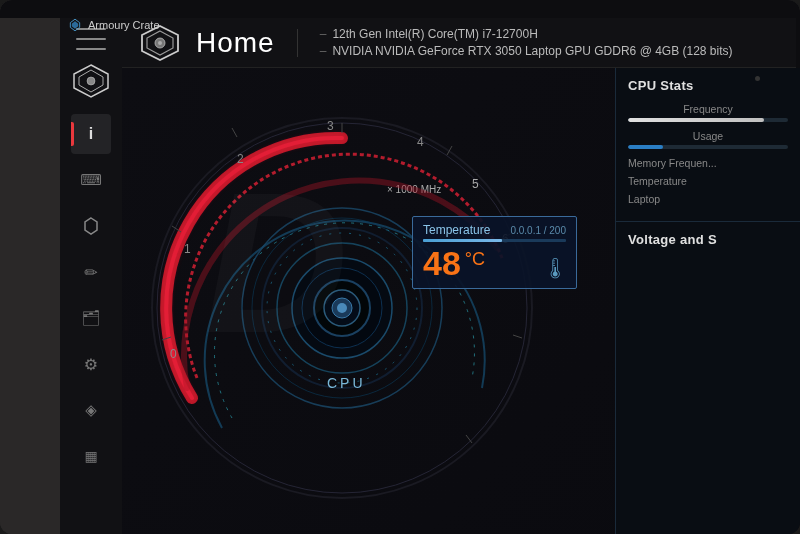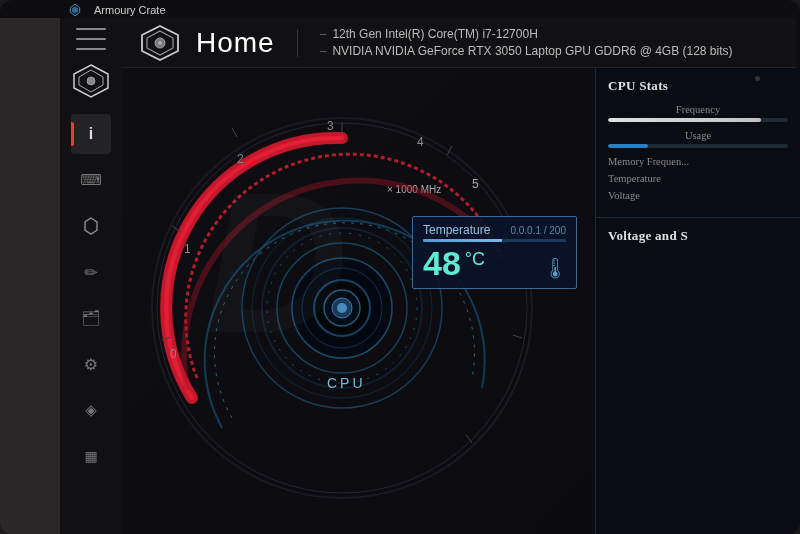--- a/index.html
+++ b/index.html
@@ -186,21 +186,21 @@
     }
     .temp-popup-bar-fill {
       height: 100%;
       width: 55%;
       background: linear-gradient(90deg, #4a9fd4, #7ab8e8);
       border-radius: 1px;
     }
     .temp-popup-value {
       font-size: 34px;
       font-weight: 700;
-      color: #5eead4;
+      color: #f97316;
       line-height: 1;
       display: flex;
       align-items: flex-start;
       gap: 4px;
     }
     .temp-popup-unit {
       font-size: 18px;
       font-weight: 400;
       margin-top: 4px;
     }
@@ -215,25 +215,24 @@
       font-size: 12px;
       color: #8ac4e8;
       font-weight: 400;
     }
 
     
     .stats-panel {
       position: absolute;
       right: 0;
       top: 0;
-      width: 205px;
+      width: 185px;
       height: 100%;
       background: rgba(10, 14, 20, 0.95);
       border-left: 1px solid #1a2a3a;
-      font-family: Liberation Serif, serif;
     }
 
     .stats-section {
       border-bottom: 1px solid #1a2a3a;
       padding: 10px 12px;
     }
 
     .stats-section-title {
       font-size: 13px;
       font-weight: 600;
@@ -317,25 +316,25 @@
       top: 0;
       width: 60px;
       height: 100%;
       background: #2a2828;
       z-index: 5;
     }
 
     
     .titlebar-rog {
       position: absolute;
-      top: 3px;
+      top: 18px;
       left: 68px;
       display: flex;
       align-items: center;
-      gap: 12px;
+      gap: 6px;
       z-index: 30;
     }
     .titlebar-rog-icon {
       width: 14px;
       height: 14px;
     }
     .titlebar-app-name {
       font-size: 11px;
       color: #ccc;
     }
@@ -546,21 +545,21 @@
 
           <div class="stat-value-row">
             <div class="stat-value-label">Memory Frequen...</div>
           </div>
 
           <div class="stat-value-row">
             <div class="stat-value-label">Temperature</div>
           </div>
 
           <div class="stat-value-row">
-            <div class="stat-value-label">Voltage</div>
+            <div class="stat-value-label">Laptop</div>
           </div>
         </div>
 
         <div class="stats-section-memory">
           <div class="stats-section-memory-title">Voltage and S</div>
         </div>
       </div>
 
       <div class="camera-dot"></div>
 

